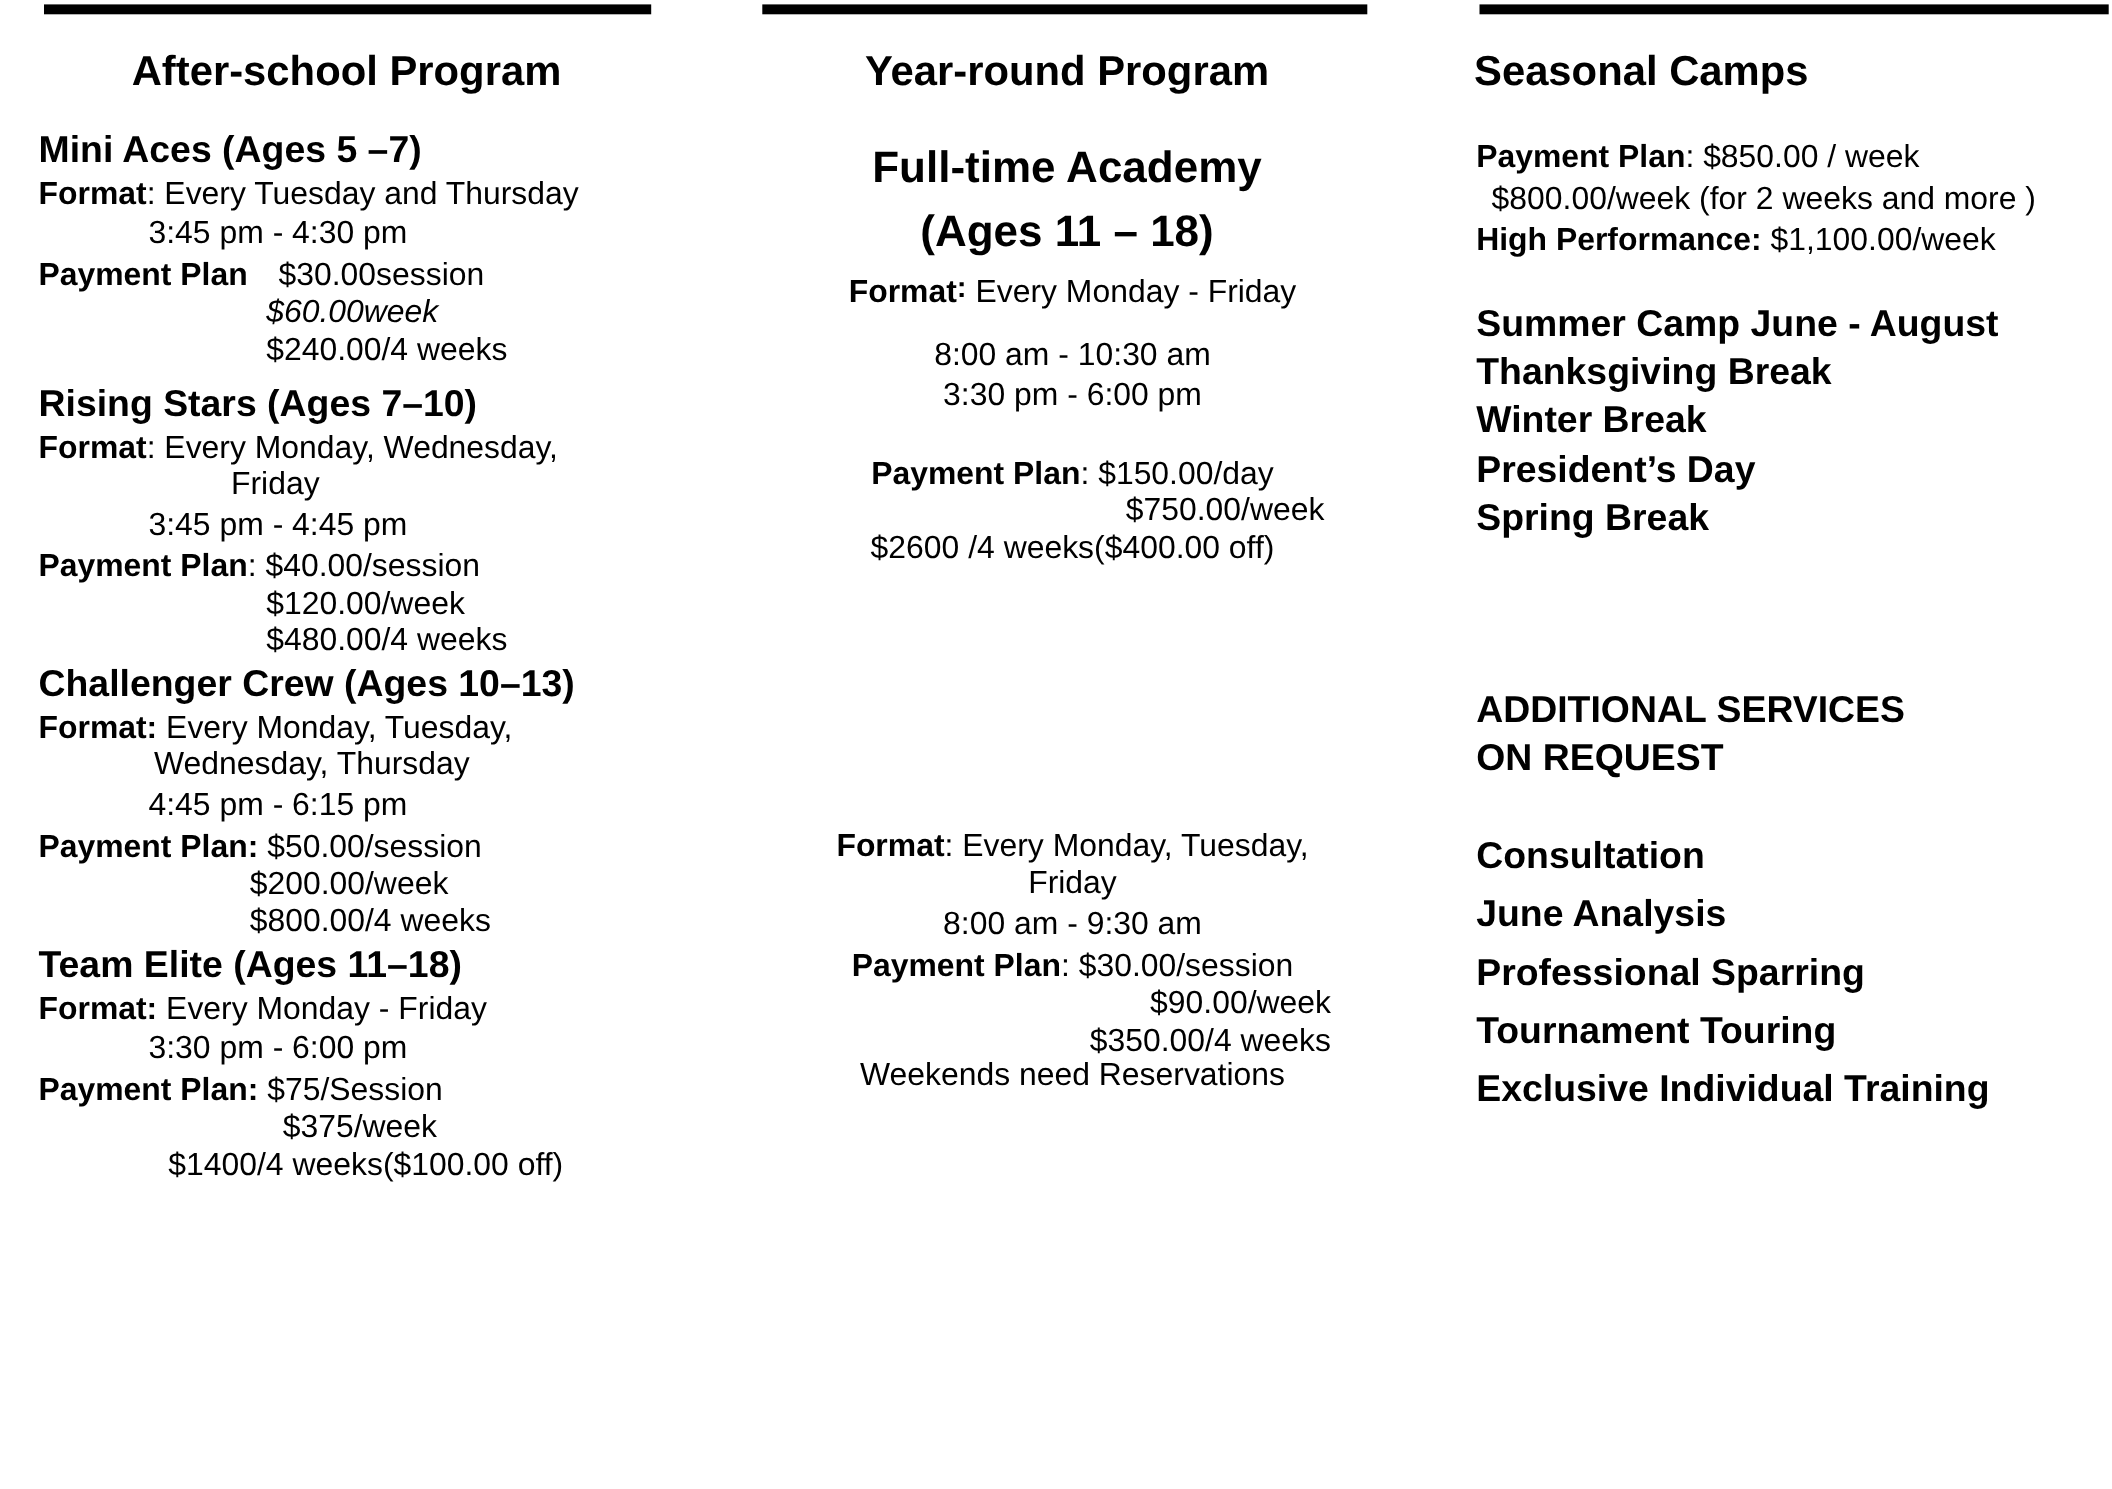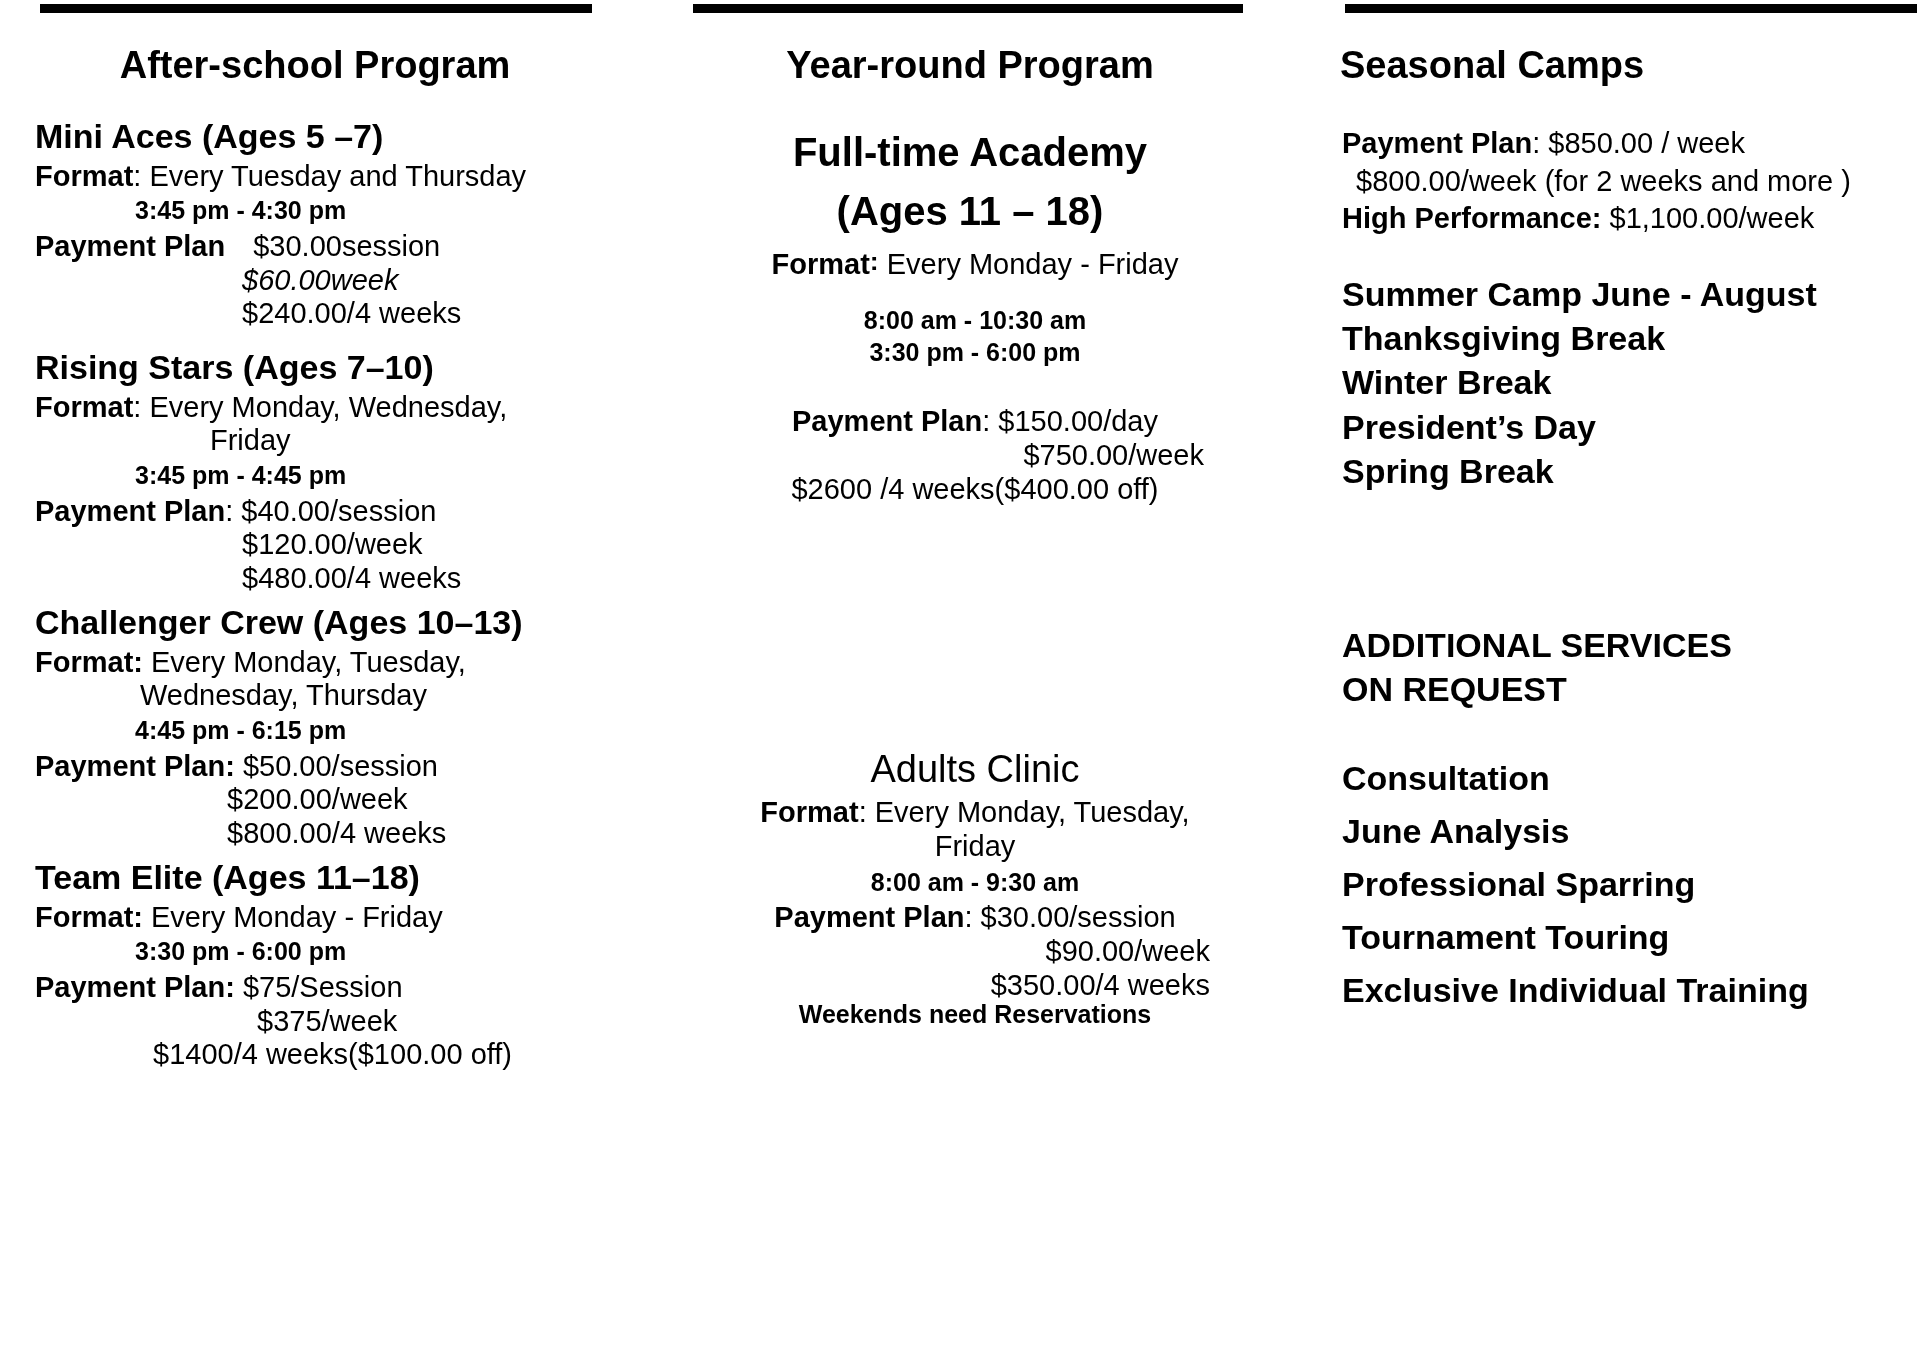--- a/index.html
+++ b/index.html
@@ -84,24 +84,24 @@
     line-height: 1.06;
     margin: 0;
     white-space: nowrap;
   }
   .line b { font-weight: bold; }
 
   .line.c  { text-align: center; }
   .line.r  { text-align: right; }
 
   .bold-line {
-    font-size: 25px;
+    font-size: 29px;
     line-height: 1.06;
     margin: 0;
-    font-weight: bold;
+    font-weight: normal;
     white-space: nowrap;
   }
   .bold-line.c { text-align: center; }
 
   .big-bold {
     font-weight: bold;
     font-size: 34px;
     line-height: 1.30;
     margin: 0;
     white-space: nowrap;
@@ -173,21 +173,20 @@
       <div class="center-title">(Ages 11 – 18)</div>
       <div class="line c" style="margin-top:10px; padding-left:10px;"><b>Format</b><b class="sub-sup">:</b><span> Every Monday - Friday</span></div>
       <div class="bold-line c" style="margin-top:27px; padding-left:10px;">8:00 am - 10:30 am</div>
       <div class="bold-line c" style="margin-top:5px; padding-left:10px;">3:30 pm - 6:00 pm</div>
       <div class="line c" style="margin-top:41px; padding-left:10px;"><b>Payment Plan</b><span>: $150.00/day</span></div>
       <div class="line r" style="margin-top:3px; padding-right:46px;">$750.00/week</div>
       <div class="line c" style="margin-top:3px; padding-left:10px;">$2600 /4 weeks($400.00 off)</div>
     </div>
 
     <div class="abs" style="top:748px; left:0; width:560px;">
-      <div class="light-title" style="padding-left:10px;">Adults Clinic</div>
       <div class="line c" style="margin-top:6px; padding-left:10px;"><b>Format</b><span>: Every Monday, Tuesday,</span></div>
       <div class="line c" style="margin-top:3px; padding-left:10px;">Friday</div>
       <div class="bold-line c" style="margin-top:7px; padding-left:10px;">8:00 am - 9:30 am</div>
       <div class="line c" style="margin-top:7px; padding-left:10px;"><b>Payment Plan</b><span>: $30.00/session</span></div>
       <div class="line r" style="margin-top:3px; padding-right:40px;">$90.00/week</div>
       <div class="line r" style="margin-top:3px; padding-right:40px;">$350.00/4 weeks</div>
       <div class="bold-line c" style="margin-top:1px; padding-left:10px;">Weekends need Reservations</div>
     </div>
 
   </div>

